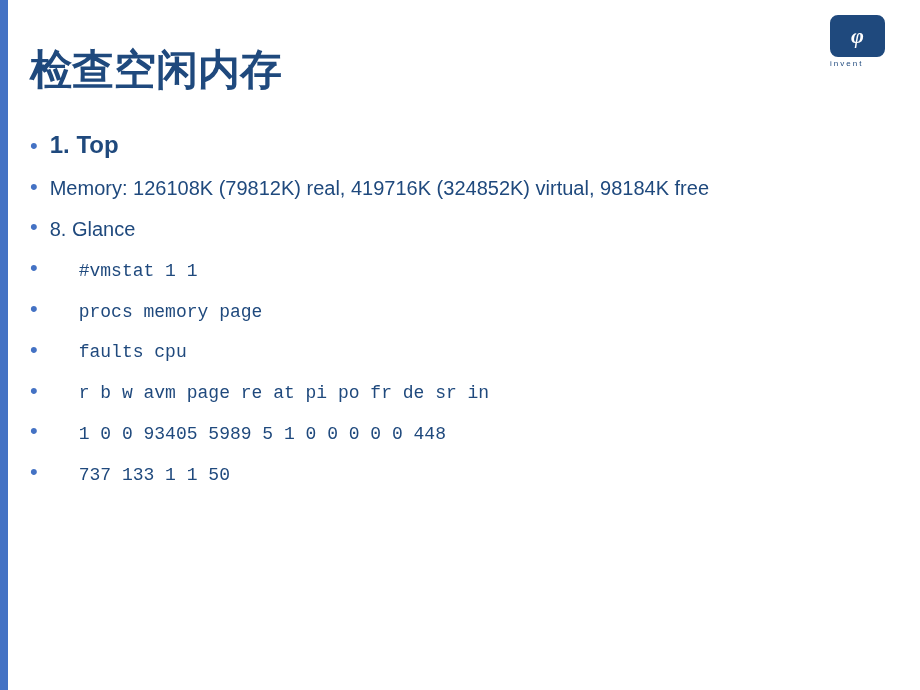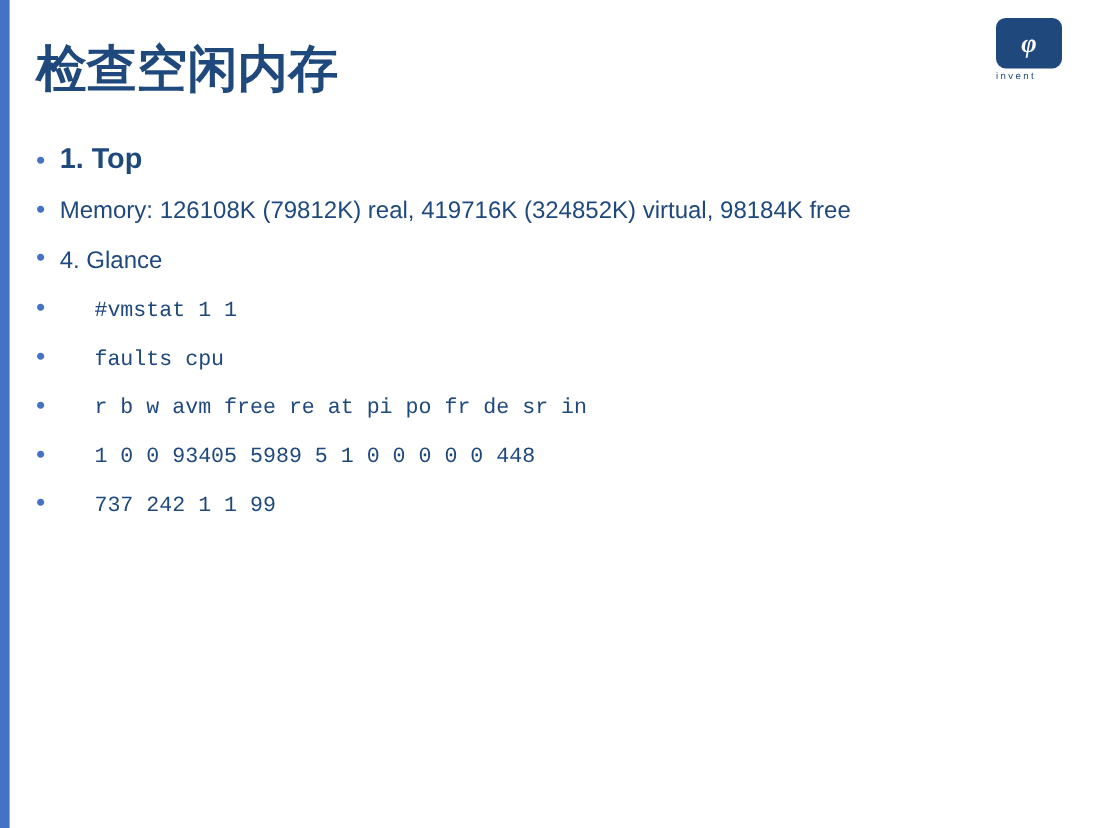--- a/index.html
+++ b/index.html
@@ -21,21 +21,21 @@
       position: absolute;
       left: 0;
       top: 0;
       width: 8px;
       height: 100%;
       background: #4472C4;
     }
 
     .content {
       margin-left: 30px;
-      padding-top: 20px;
+      padding-top: 32px;
       padding-right: 30px;
     }
 
     .page-title {
       font-size: 42px;
       font-weight: bold;
       color: #1F497D;
       margin-bottom: 30px;
       margin-top: 10px;
     }
@@ -140,39 +140,42 @@
 
     <li>
       <span class="item-top">1. Top</span>
     </li>
 
     <li>
       <span class="item-memory">Memory: 126108K (79812K) real, 419716K (324852K) virtual, 98184K free</span>
     </li>
 
     <li>
-      <span class="item-normal">4. Glance</span>
+      <span class="item-normal">8. Glance</span>
     </li>
 
 
     <li>
       <span class="item-code">#vmstat 1 1</span>
     </li>
 
+    <li>
+      <span class="item-code">      procs         memory              page</span>
+    </li>
 
     <li>
       <span class="item-code">  faults     cpu</span>
     </li>
 
     <li>
-      <span class="item-code"> r   b   w   avm  free  re  at  pi  po  fr  de  sr  in</span>
+      <span class="item-code"> r   b   w   avm  page  re  at  pi  po  fr  de  sr  in</span>
     </li>
 
 
     <li>
       <span class="item-code"> 1   0   0  93405  5989   5   1   0   0   0   0   0  448</span>
     </li>
 
     <li>
-      <span class="item-code">  737  242  1  1 99</span>
+      <span class="item-code">  737  133  1  1 50</span>
     </li>
   </ul>
 </div>
 
 </body></html>

